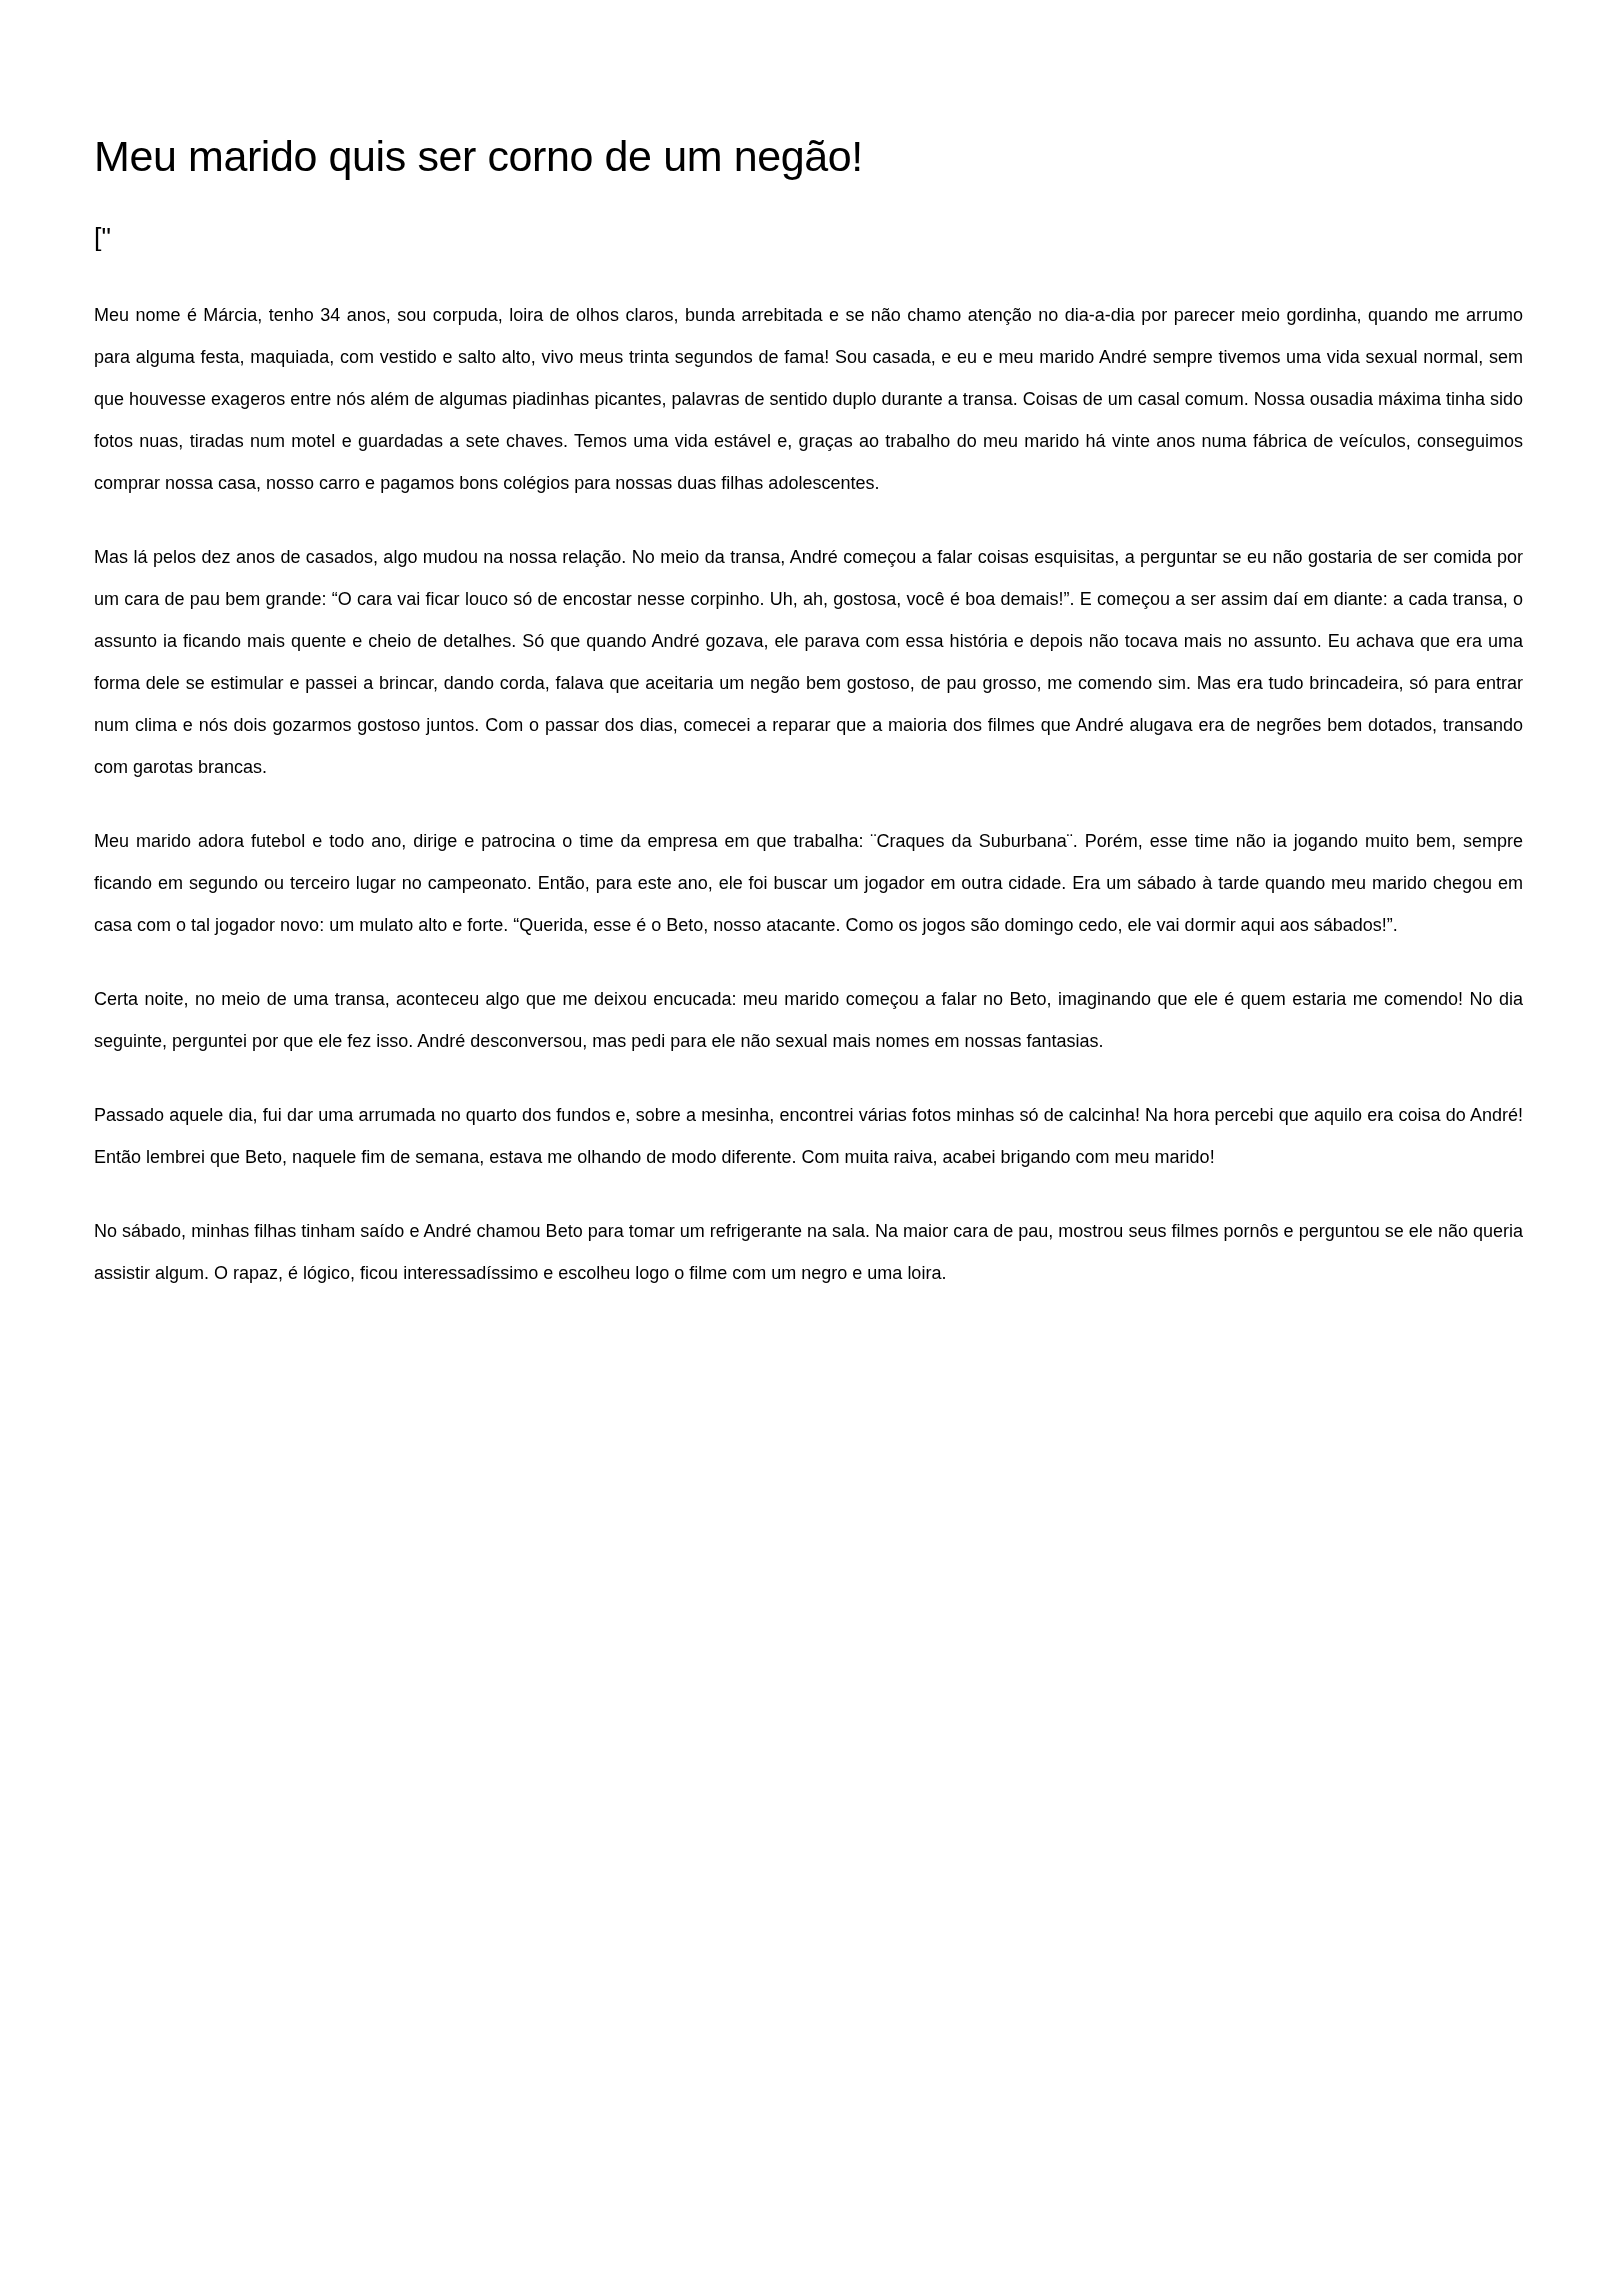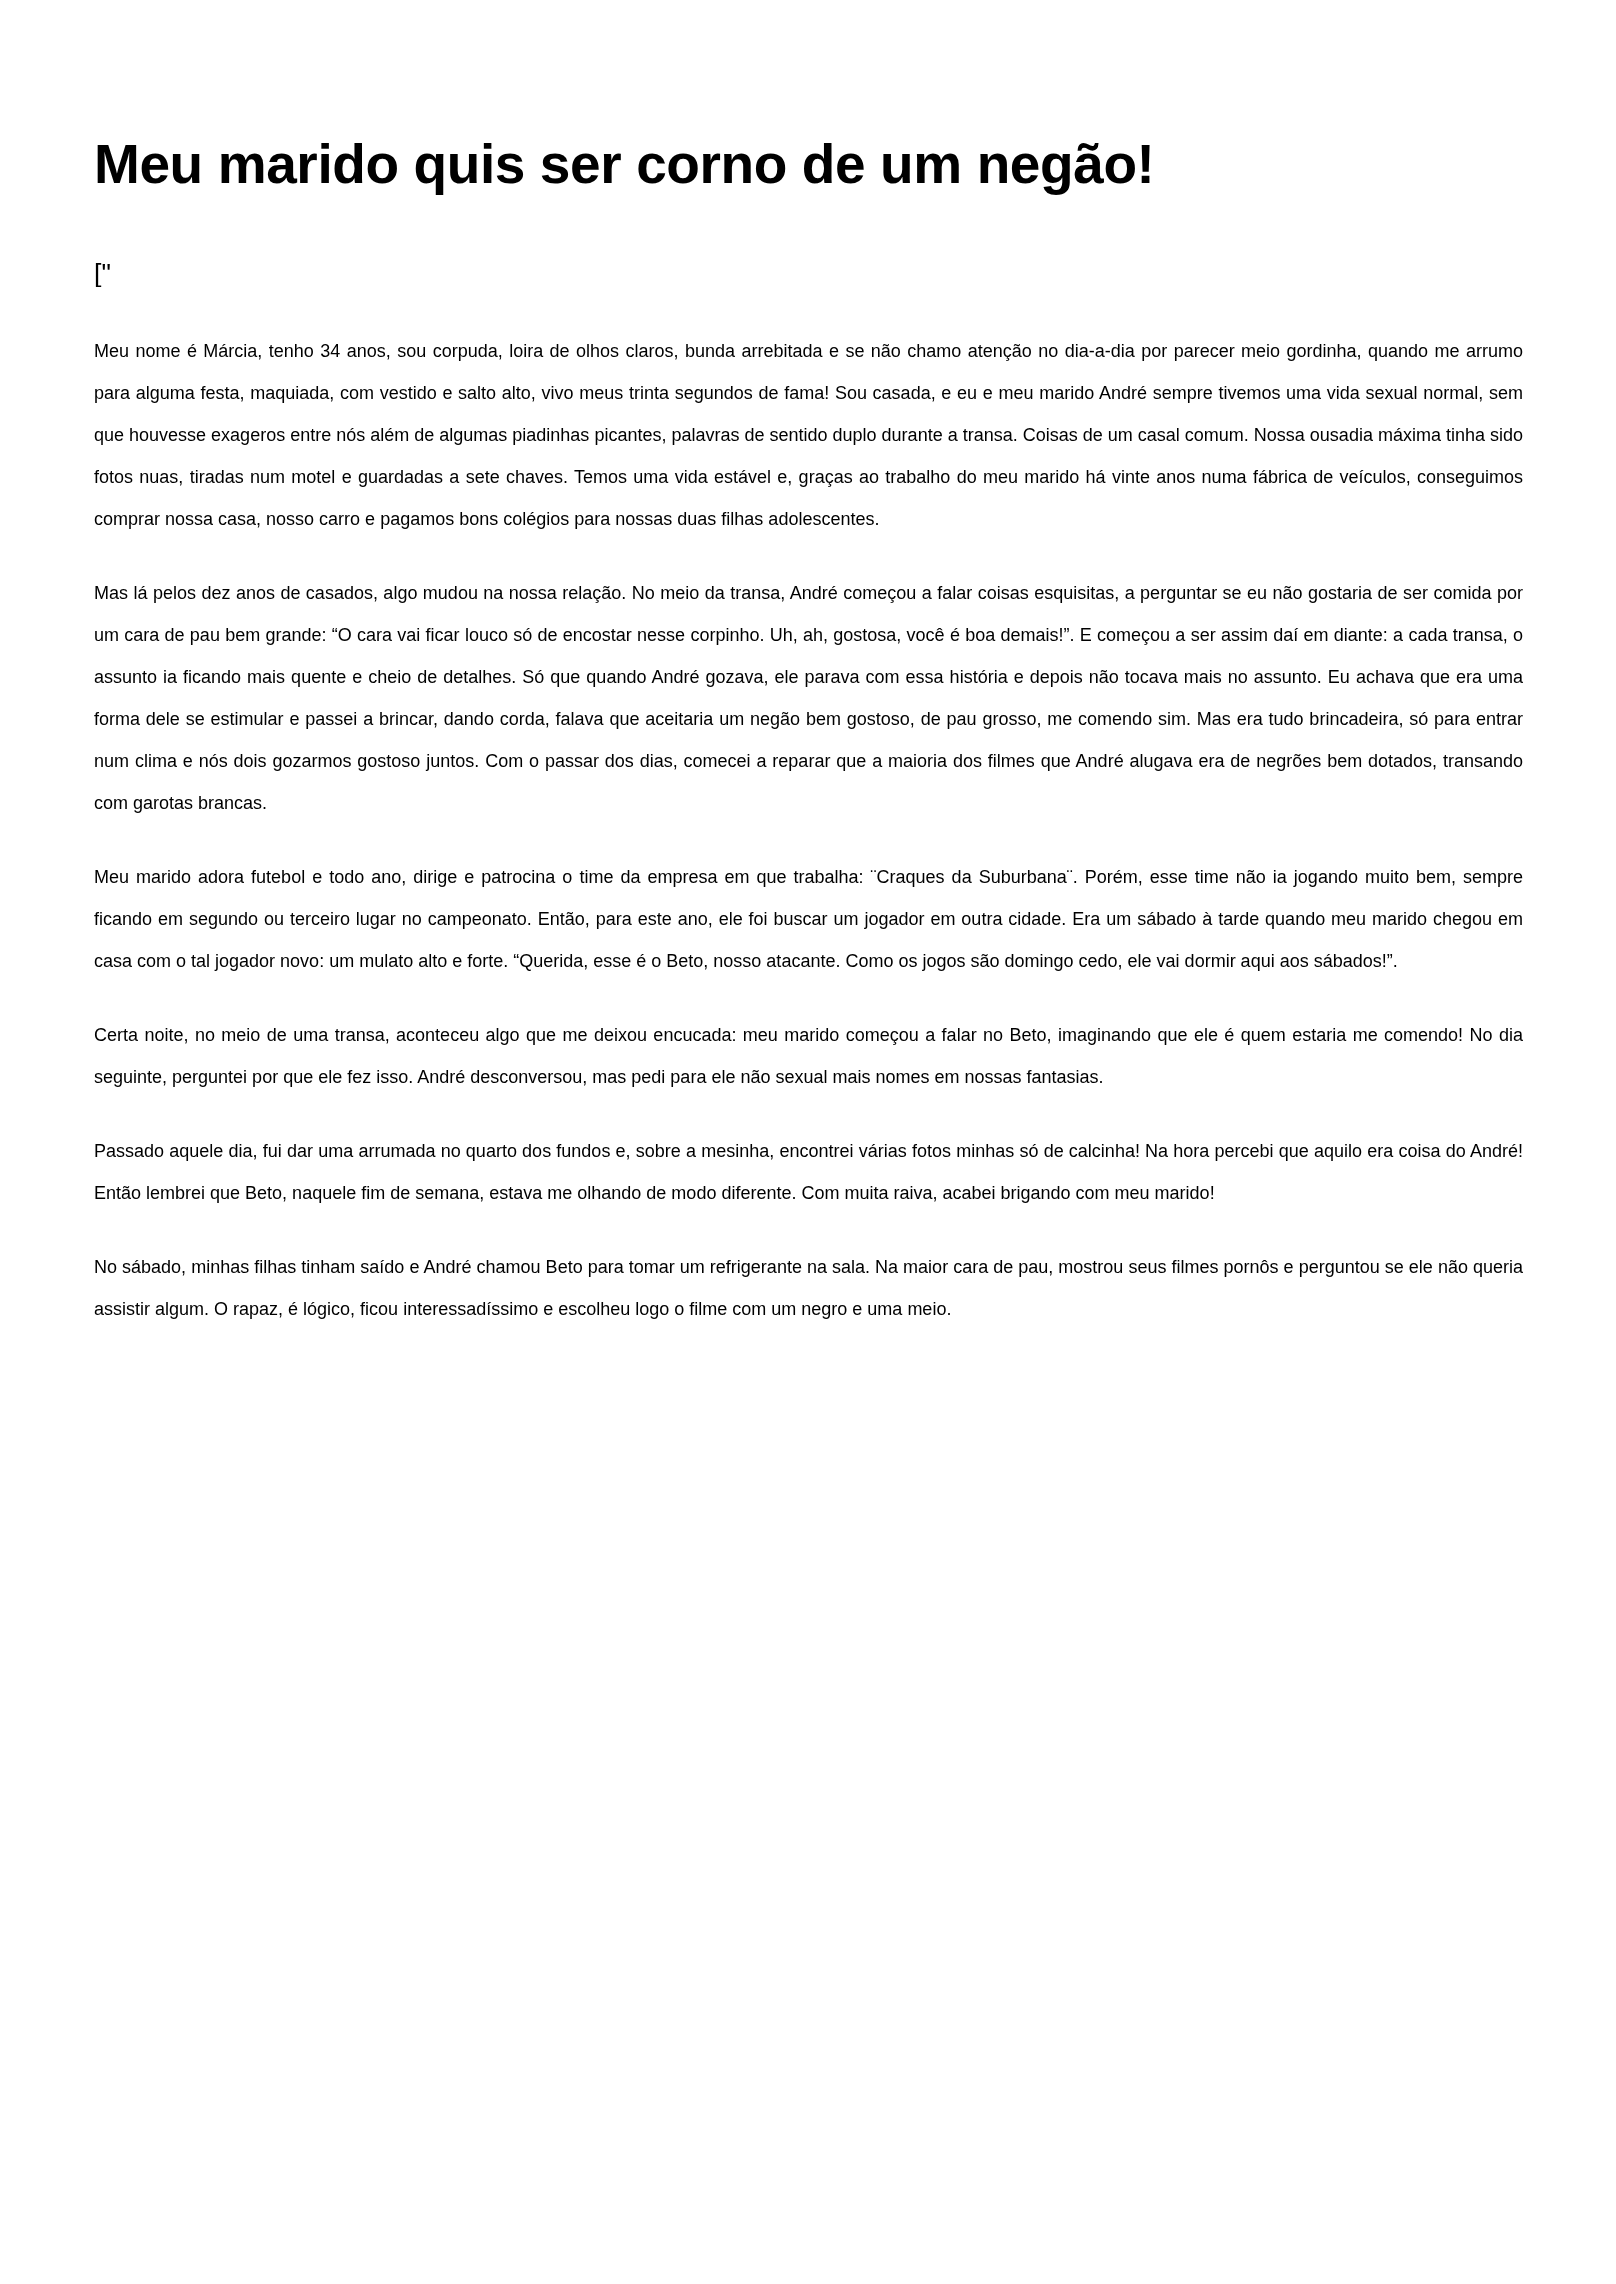--- a/index.html
+++ b/index.html
@@ -9,26 +9,26 @@
     color: #000000;
   }
   .page {
     width: 1617px;
     height: 2284px;
     background: #ffffff;
     padding: 131px 94px 0 94px;
     overflow: hidden;
   }
   .article-title {
-    font-size: 55px;
+    font-size: 43px;
     line-height: 1.2;
-    font-weight: 700;
+    font-weight: 400;
     letter-spacing: -0.4px;
     color: #000000;
-    margin: 0 0 55px 0;
+    margin: 0 0 33px 0;
   }
   .opener {
     font-size: 26.6px;
     line-height: 42px;
     margin: 0 0 36px 0;
     text-align: left;
     color: #000000;
   }
   .body-paragraph {
     font-size: 18px;
@@ -49,15 +49,15 @@
   <p class="body-paragraph">Meu nome é Márcia, tenho 34 anos, sou corpuda, loira de olhos claros, bunda arrebitada e se não chamo atenção no dia-a-dia por parecer meio gordinha, quando me arrumo para alguma festa, maquiada, com vestido e salto alto, vivo meus trinta segundos de fama! Sou casada, e eu e meu marido André sempre tivemos uma vida sexual normal, sem que houvesse exageros entre nós além de algumas piadinhas picantes, palavras de sentido duplo durante a transa. Coisas de um casal comum. Nossa ousadia máxima tinha sido fotos nuas, tiradas num motel e guardadas a sete chaves. Temos uma vida estável e, graças ao trabalho do meu marido há vinte anos numa fábrica de veículos, conseguimos comprar nossa casa, nosso carro e pagamos bons colégios para nossas duas filhas adolescentes.</p>
 
   <p class="body-paragraph">Mas lá pelos dez anos de casados, algo mudou na nossa relação. No meio da transa, André começou a falar coisas esquisitas, a perguntar se eu não gostaria de ser comida por um cara de pau bem grande: “O cara vai ficar louco só de encostar nesse corpinho. Uh, ah, gostosa, você é boa demais!”. E começou a ser assim daí em diante: a cada transa, o assunto ia ficando mais quente e cheio de detalhes. Só que quando André gozava, ele parava com essa história e depois não tocava mais no assunto. Eu achava que era uma forma dele se estimular e passei a brincar, dando corda, falava que aceitaria um negão bem gostoso, de pau grosso, me comendo sim. Mas era tudo brincadeira, só para entrar num clima e nós dois gozarmos gostoso juntos. Com o passar dos dias, comecei a reparar que a maioria dos filmes que André alugava era de negrões bem dotados, transando com garotas brancas.</p>
 
   <p class="body-paragraph">Meu marido adora futebol e todo ano, dirige e patrocina o time da empresa em que trabalha: ¨Craques da Suburbana¨. Porém, esse time não ia jogando muito bem, sempre ficando em segundo ou terceiro lugar no campeonato. Então, para este ano, ele foi buscar um jogador em outra cidade. Era um sábado à tarde quando meu marido chegou em casa com o tal jogador novo: um mulato alto e forte. “Querida, esse é o Beto, nosso atacante. Como os jogos são domingo cedo, ele vai dormir aqui aos sábados!”.</p>
 
   <p class="body-paragraph">Certa noite, no meio de uma transa, aconteceu algo que me deixou encucada: meu marido começou a falar no Beto, imaginando que ele é quem estaria me comendo! No dia seguinte, perguntei por que ele fez isso. André desconversou, mas pedi para ele não sexual mais nomes em nossas fantasias.</p>
 
   <p class="body-paragraph">Passado aquele dia, fui dar uma arrumada no quarto dos fundos e, sobre a mesinha, encontrei várias fotos minhas só de calcinha! Na hora percebi que aquilo era coisa do André! Então lembrei que Beto, naquele fim de semana, estava me olhando de modo diferente. Com muita raiva, acabei brigando com meu marido!</p>
 
-  <p class="body-paragraph">No sábado, minhas filhas tinham saído e André chamou Beto para tomar um refrigerante na sala. Na maior cara de pau, mostrou seus filmes pornôs e perguntou se ele não queria assistir algum. O rapaz, é lógico, ficou interessadíssimo e escolheu logo o filme com um negro e uma meio.</p>
+  <p class="body-paragraph">No sábado, minhas filhas tinham saído e André chamou Beto para tomar um refrigerante na sala. Na maior cara de pau, mostrou seus filmes pornôs e perguntou se ele não queria assistir algum. O rapaz, é lógico, ficou interessadíssimo e escolheu logo o filme com um negro e uma loira.</p>
 </div>
 
 
 </body></html>

